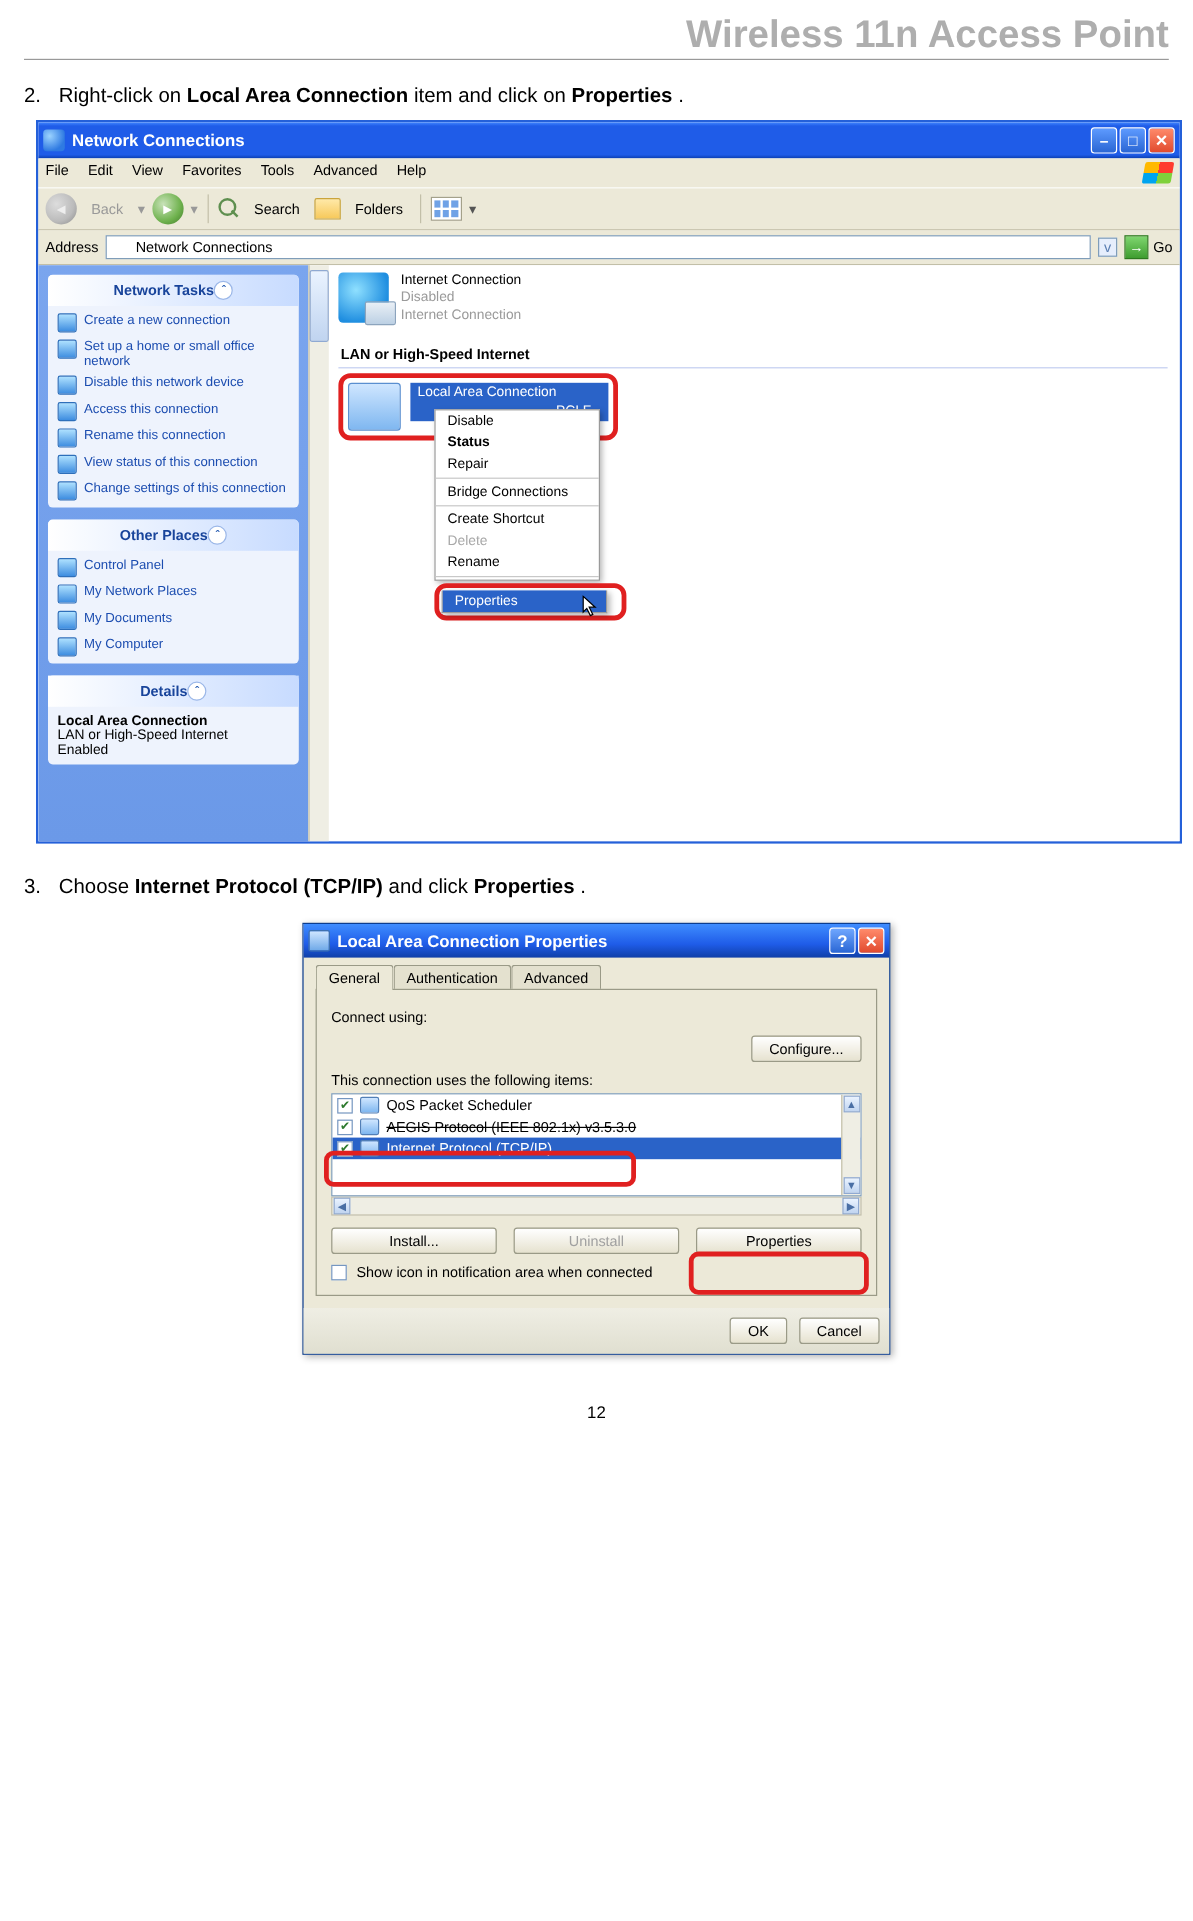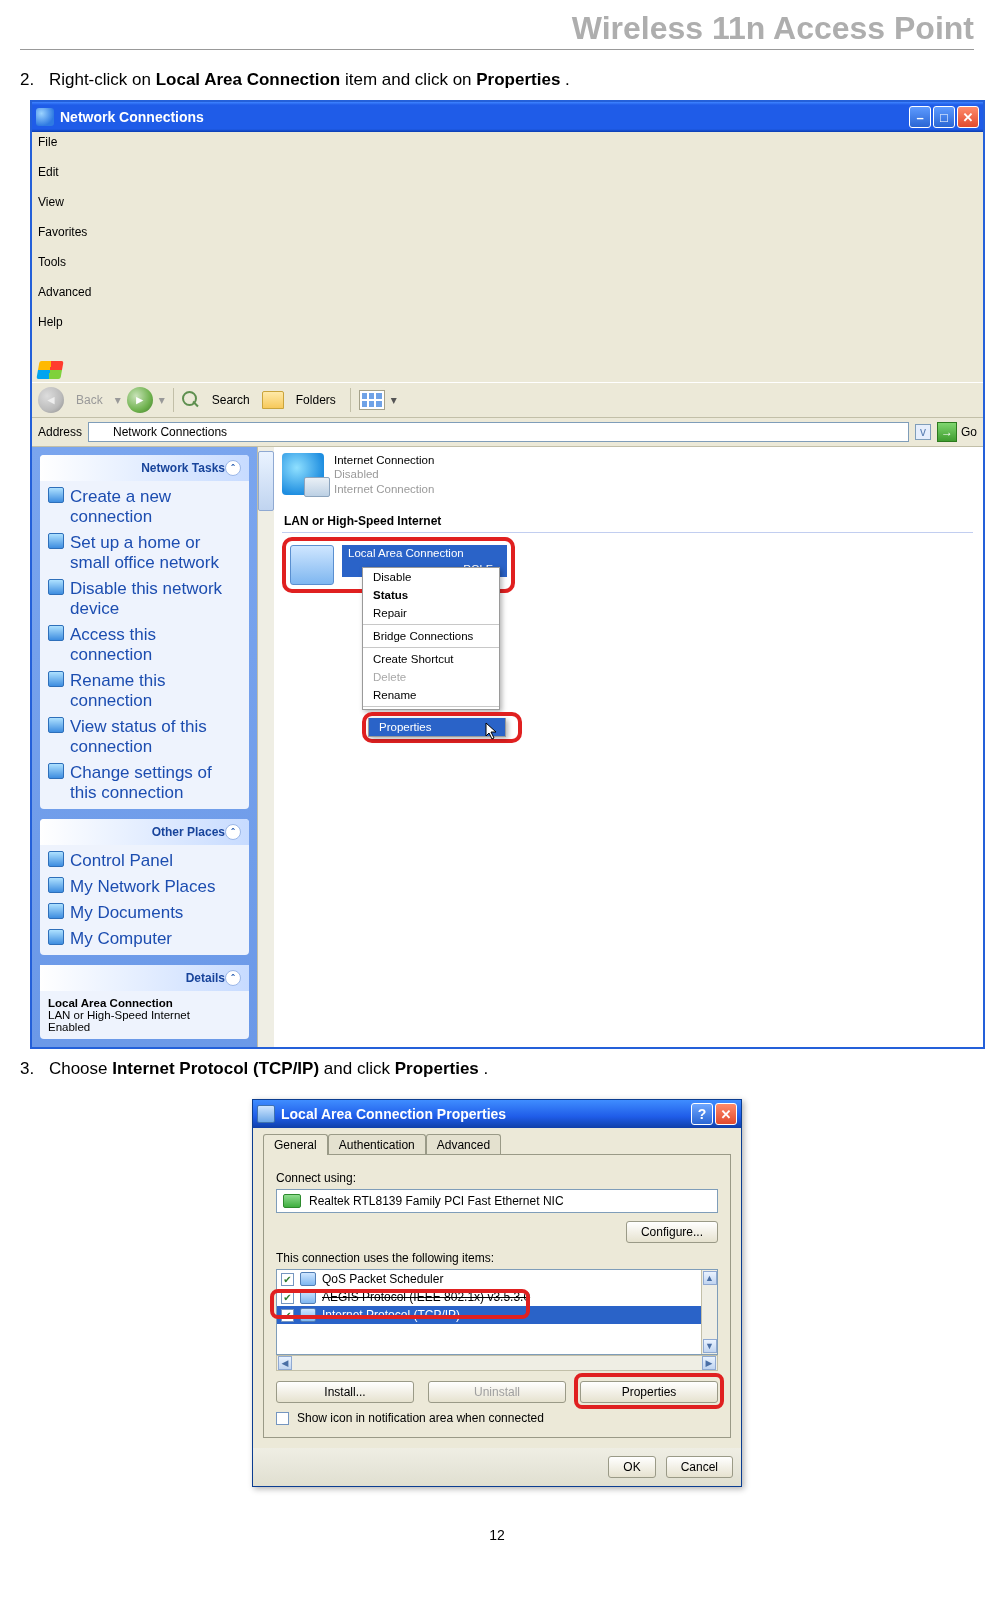--- a/index.html
+++ b/index.html
@@ -27,21 +27,21 @@
   }
   .step .num { margin-right: 10px; }
   .step b { font-weight: bold; }
   .page-num { text-align:center; font-size:14px; margin-top:40px; }
 
   
   .win-xp {
     border: 2px solid #2460d9;
     background: #fff;
     width: 955px;
-    margin: 0 0 10px 10px;
+    margin: 0 0 26px 10px;
     position: relative;
     font-family: "Tahoma", sans-serif;
     font-size: 12px;
   }
   .titlebar {
     background: linear-gradient(to bottom, #3f84ff 0%, #1f5ce8 10%, #1f5ce8 90%, #0a3db0 100%);
     height: 30px;
     display: flex;
     align-items: center;
     padding: 0 4px;
@@ -69,21 +69,20 @@
   .winbtn.min, .winbtn.max { background: linear-gradient(#5e9bff,#2a66d4); }
   .winbtn.close { background: linear-gradient(#ff8b6b,#e14a2e); }
 
   .menubar {
     background: #ece9d8;
     display:flex;
     padding: 3px 6px;
     gap: 16px;
     font-size:12px;
     position:relative;
-    flex-direction:column;
   }
   .menubar .spacer { flex:1; }
   .xp-flag {
     width: 24px; height: 18px;
     background: conic-gradient(#ff3b2e 0 90deg,#7fd13b 90deg 180deg,#00a4ef 180deg 270deg,#ffb900 270deg 360deg);
     transform: skewX(-10deg);
     border-radius: 2px;
   }
   .toolbar {
     background: #ece9d8;
@@ -164,31 +163,31 @@
   .sp-box{
     background:#eef3fd;
     border-radius:4px;
     overflow:hidden;
   }
   .sp-head{
     background:linear-gradient(to right,#fff,#c7dbff);
     color:#18449b;
     font-weight:bold;
     padding:5px 8px;
-    display:flex; align-items:center; justify-content:flex-end;
+    display:flex; align-items:center; justify-content:center;
     font-size:12px;
   }
   .sp-head .chev{
     width:16px;height:16px;border-radius:50%;background:#fff;border:1px solid #9bb7e8;
     display:flex;align-items:center;justify-content:center;color:#2b5fb3;font-size:10px;
   }
   .sp-list{ padding:6px 8px; display:flex; flex-direction:column; gap:6px;}
   .sp-item{
     display:flex; gap:6px; align-items:flex-start;
-    color:#1c4db0; font-size:17px; cursor:pointer;
+    color:#1c4db0; font-size:11px; cursor:pointer;
   }
   .sp-icon{
     width:16px;height:16px;flex-shrink:0;
     background:linear-gradient(#aee1ff,#3e8de0);
     border:1px solid #2e6fba; border-radius:2px;
   }
   .sp-details{ background:#eef3fd; border-radius:4px; padding-bottom:2px;}
   .sp-details .det-body{padding:6px 8px;font-size:11.5px;}
   .sp-details .det-title{font-weight:bold;}
   .vscroll{
@@ -567,24 +566,20 @@
     </div>
   </div>
   <div class="dlg-body">
     <div class="tabs">
       <div class="tab active">General</div>
       <div class="tab">Authentication</div>
       <div class="tab">Advanced</div>
     </div>
     <div class="tab-panel" style="position:relative;">
       <div class="field-label">Connect using:</div>
-      <div class="nic-box">
-        <span class="nic-icon"></span>
-        <span>Realtek RTL8139 Family PCI Fast Ethernet NIC</span>
-      </div>
       <div class="row-right">
         <button class="btn">Configure...</button>
       </div>
       <div class="field-label">This connection uses the following items:</div>
 
       <div class="listbox">
         <div class="lrow">
           <span class="chk">✔</span>
           <span class="proto-icon"></span>
           <span>QoS Packet Scheduler</span>

